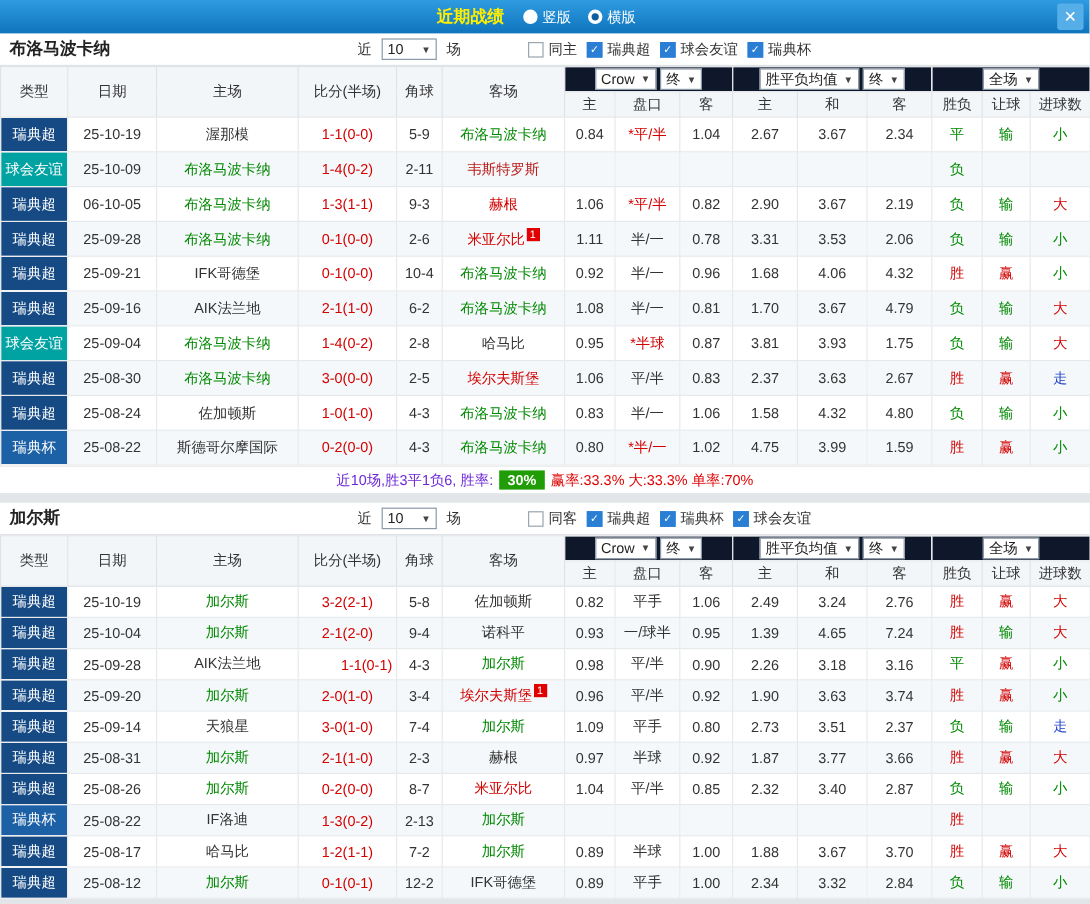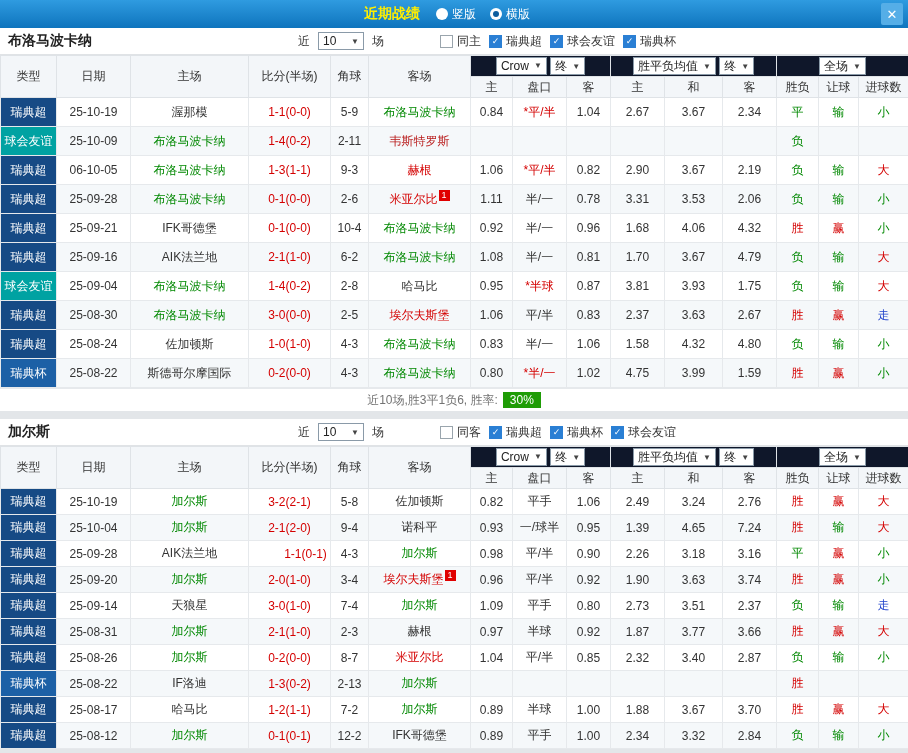--- a/index.html
+++ b/index.html
@@ -64,22 +64,22 @@
   .red-badge {
     display:inline-block; background:#e00000; color:#fff; font-size:9px;
     width:11px; line-height:11px; text-align:center; margin-left:1px;
     position:relative; top:-5px;
   }
   
   .summary {
     height:23px; background:#fff; border-top:1px solid #e6e9ec;
     display:flex; align-items:center; justify-content:center; gap:5px; font-size:12px;
   }
-  .sum-black { color:#737373; }
-  .sum-badge { background:#1f9c06; color:#fff; font-weight:normal; padding:1px 7px; }
+  .sum-black { color:#6d28d9; }
+  .sum-badge { background:#1f9c06; color:#fff; font-weight:bold; padding:1px 7px; }
   .sum-red { color:#e00000; }
   .panel-gap { height:8px; background:#e3e6e9; }
 </style>
 </head>
 <body>
 
 <div class="titlebar">
   <span class="page-title">近期战绩</span>
   <label class="radio">
     <span class="rdot"></span>
@@ -354,20 +354,21 @@
           <td>1.59</td>
           <td style="color: rgb(212, 0, 0);">胜</td>
           <td style="color: rgb(212, 0, 0);">赢</td>
           <td style="color: rgb(0, 136, 0);">小</td>
         </tr>
       </tbody>
   </table>
   <div class="summary" id="summary-0">
       <span class="sum-black">近10场,胜3平1负6, 胜率:</span>
       <span class="sum-badge">30%</span>
+      <span class="sum-red">赢率:33.3% 大:33.3% 单率:70%</span>
     </div>
 </section>
 
 <div class="panel-gap"></div>
 
 <section class="panel">
   <div class="panel-header">
     <span class="team-name">加尔斯</span>
     <div class="filters" id="filters-1">
         <span class="flt-txt">近</span>

